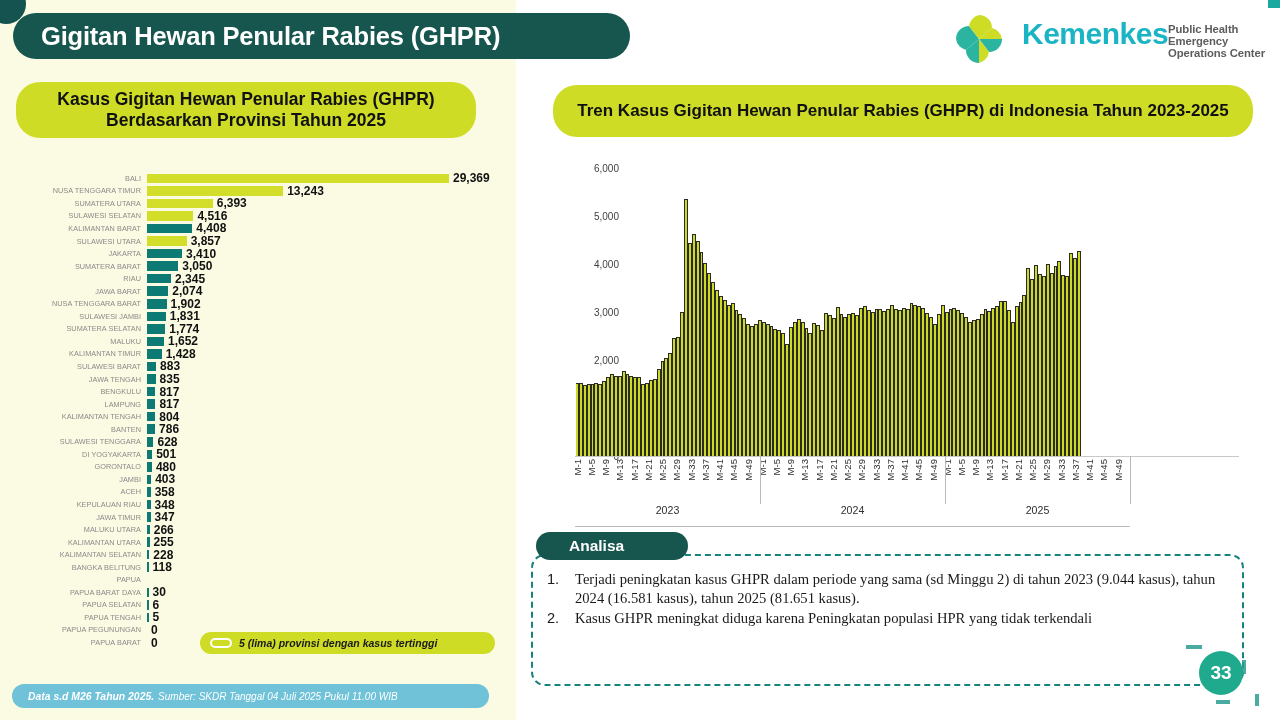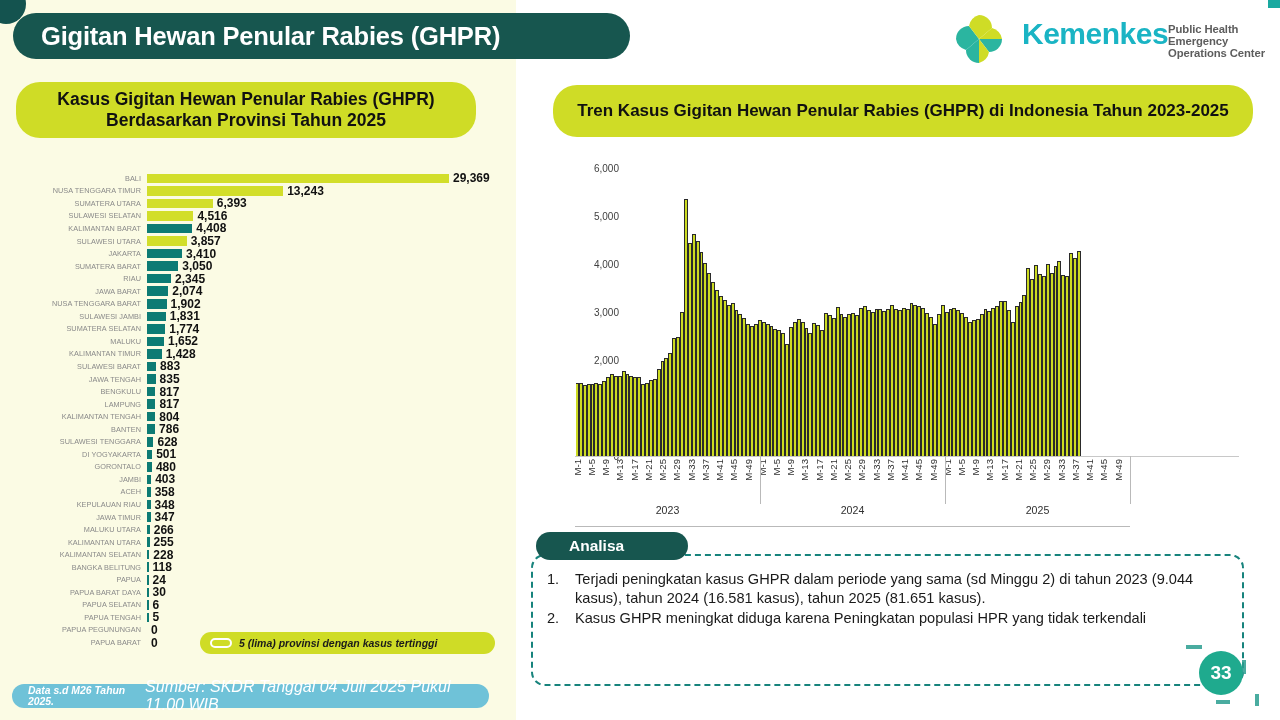--- a/index.html
+++ b/index.html
@@ -99,21 +99,21 @@
   #legend-text { font-size: 10.5px; font-style: italic; font-weight: bold; color: #1b1b1b; }
 
   
   #footer-pill {
     position: absolute; left: 12px; top: 684px;
     width: 477px; height: 24px;
     background: #6fc2d8; border-radius: 12px;
     display: flex; align-items: center; padding-left: 16px; gap: 4px;
   }
   #footer-strong { font-size: 10.4px; font-weight: bold; font-style: italic; color: #ffffff; }
-  #footer-rest { font-size: 16px; font-style: italic; color: #ffffff; }
+  #footer-rest { font-size: 10px; font-style: italic; color: #ffffff; }
 
   
   #trend {
     position: absolute; left: 527px; top: 160px;
     width: 700px; height: 360px;
   }
   #trend-plot {
     position: absolute; left: 48px; top: 8px; right: 0; height: 288px;
   }
   .ytick {
@@ -172,21 +172,21 @@
     display: flex; align-items: center; padding-left: 33px;
     color: #ffffff; font-size: 15.5px; font-weight: bold;
   }
   #analisa-list {
     position: absolute; left: 547px; top: 570px;
     width: 690px;
     font-size: 14.6px; color: #1a1a1a; line-height: 1.28;
   }
   .ana-item { display: flex; margin-bottom: 2px; }
   .ana-num { width: 28px; flex: none; }
-  .ana-txt { flex: 1; }
+  .ana-txt { flex: 1; font-family: Liberation Serif, serif; }
 
   
   #page-badge {
     position: absolute; left: 1199px; top: 651px;
     width: 44px; height: 44px; border-radius: 50%;
     background: #1faa8e;
     display: flex; align-items: center; justify-content: center;
     color: #ffffff; font-size: 19px; font-weight: bold;
   }
   .deco-tick { position: absolute; background: #2a9d8f; opacity: .85; }
@@ -440,24 +440,20 @@
     </div>
     <div class="prov-row">
       <div class="prov-label">BANGKA BELITUNG</div>
       <div class="prov-bar-cell">
         <div class="prov-bar lo" style="width: 1.6px;"></div>
         <div class="prov-val">118</div>
       </div>
     </div>
     <div class="prov-row">
       <div class="prov-label">PAPUA</div>
-      <div class="prov-bar-cell">
-        <div class="prov-bar lo" style="width: 1.6px;"></div>
-        <div class="prov-val">24</div>
-      </div>
     </div>
     <div class="prov-row">
       <div class="prov-label">PAPUA BARAT DAYA</div>
       <div class="prov-bar-cell">
         <div class="prov-bar lo" style="width: 1.6px;"></div>
         <div class="prov-val">30</div>
       </div>
     </div>
     <div class="prov-row">
       <div class="prov-label">PAPUA SELATAN</div>

